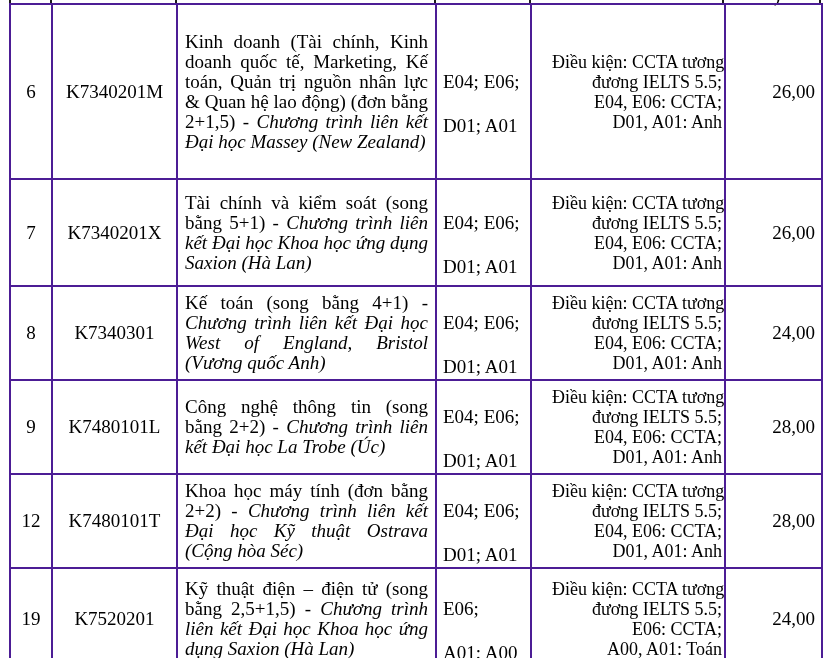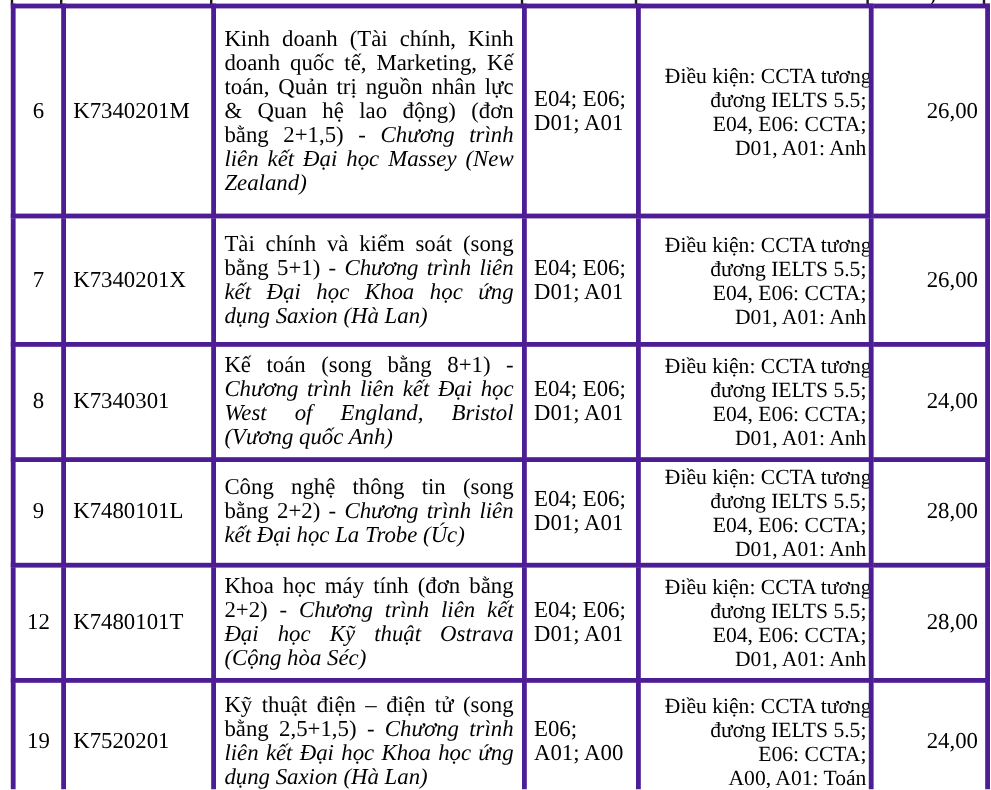--- a/index.html
+++ b/index.html
@@ -14,21 +14,21 @@
   }
   table.grid {
     position: absolute;
     left: 9px;
     top: 3px;
     width: 812px;
     border-collapse: collapse;
     table-layout: fixed;
   }
   td {
-    border: 4px solid #4c1d95;
+    border: 2px solid #4c1d95;
     vertical-align: middle;
     font-size: 19px;
     line-height: 20px;
     padding: 2px 6px;
     overflow: hidden;
   }
   
   col.c1 { width: 42px; }
   col.c2 { width: 125px; }
   col.c3 { width: 259px; }
@@ -37,25 +37,25 @@
   col.c6 { width: 97px; }
   
   tbody tr:nth-child(1) { height: 175px; }
   tbody tr:nth-child(2) { height: 107px; }
   tbody tr:nth-child(3) { height: 89px; }
   tbody tr:nth-child(4) { height: 86px; }
   tbody tr:nth-child(5) { height: 89px; }
   tbody tr:nth-child(6) { height: 101px; }
   tbody tr:nth-child(7) { height: 40px; } 
   .c-stt   { text-align: center; }
-  .c-code  { text-align: left; }
+  .c-code  { text-align: center; }
   .c-major { text-align: justify; padding: 6px 7px; }
   .c-major .prog { font-style: italic; }
   .c-combo { text-align: left; padding-left: 6px; }
-  .c-combo div { white-space: nowrap; }
+  .c-combo div { white-space: nowrap; margin-top: 24px; }
   .c-cond  { text-align: right; padding-left: 20px; padding-right: 2px; font-size: 18px; }
   .c-cond div { white-space: nowrap; }
   .c-score { text-align: right; }
   
   .stub {
     position: absolute;
     top: 0;
     width: 2px;
     height: 4px;
     background: #1c1c1c;
@@ -142,21 +142,21 @@
       </td>
     </tr>
         <tr>
       <td class="c-stt">
         <span>8</span>
       </td>
       <td class="c-code">
         <span>K7340301</span>
       </td>
       <td class="c-major">
-        <span class="plain">Kế toán (song bằng 8+1) - </span><span class="prog">Chương trình liên kết Đại học West of England, Bristol (Vương quốc Anh)</span>
+        <span class="plain">Kế toán (song bằng 4+1) - </span><span class="prog">Chương trình liên kết Đại học West of England, Bristol (Vương quốc Anh)</span>
       </td>
       <td class="c-combo">
             <div>E04; E06;</div>
             <div>D01; A01</div>
           </td>
       <td class="c-cond">
             <div>Điều kiện: CCTA tương</div>
             <div>đương IELTS 5.5;</div>
             <div>E04, E06: CCTA;</div>
             <div>D01, A01: Anh</div>

